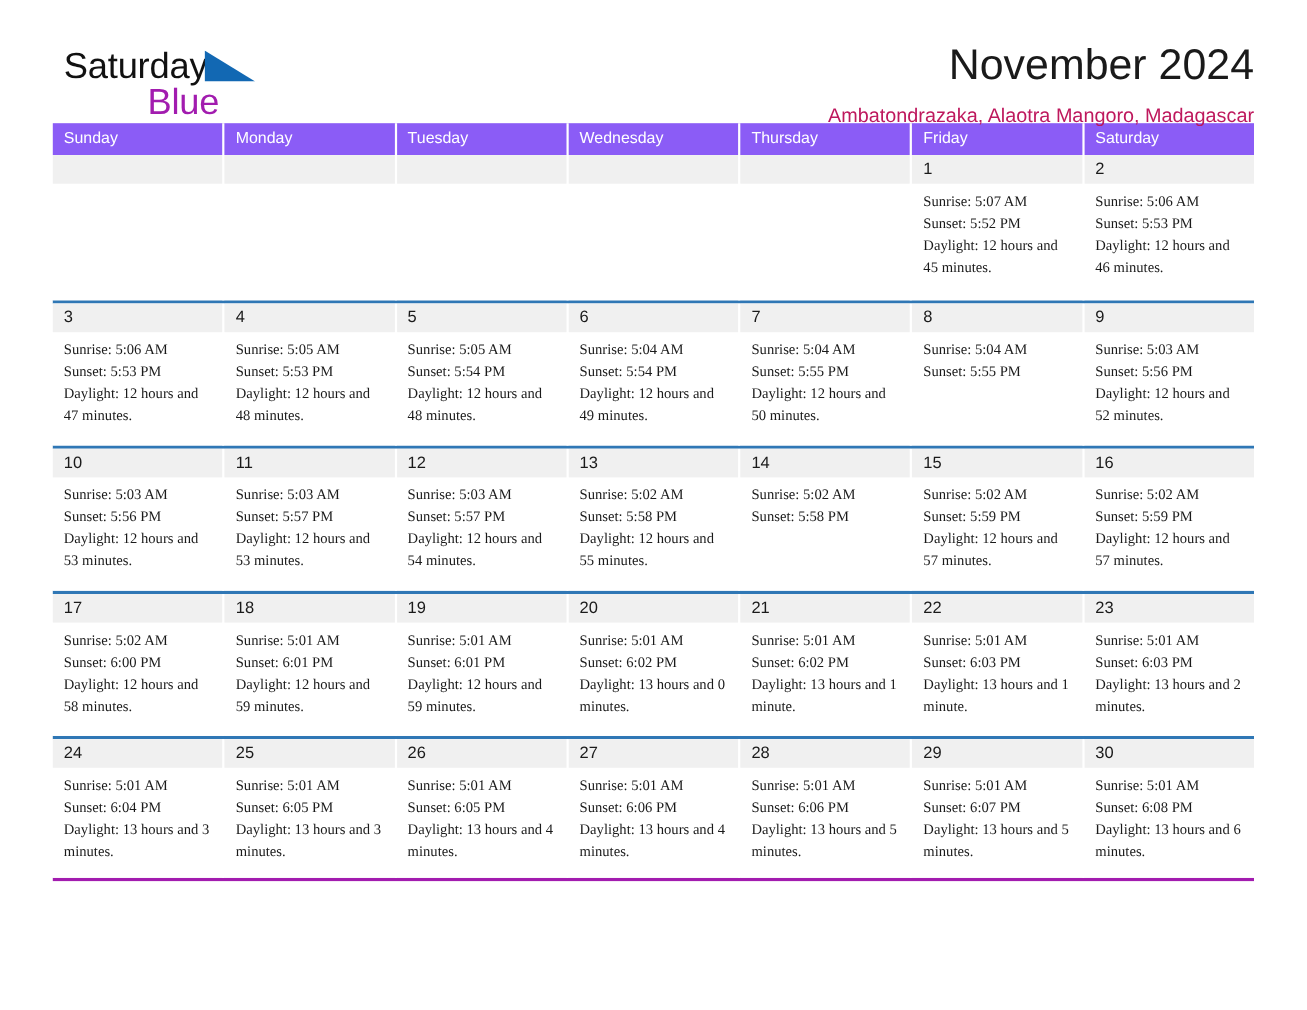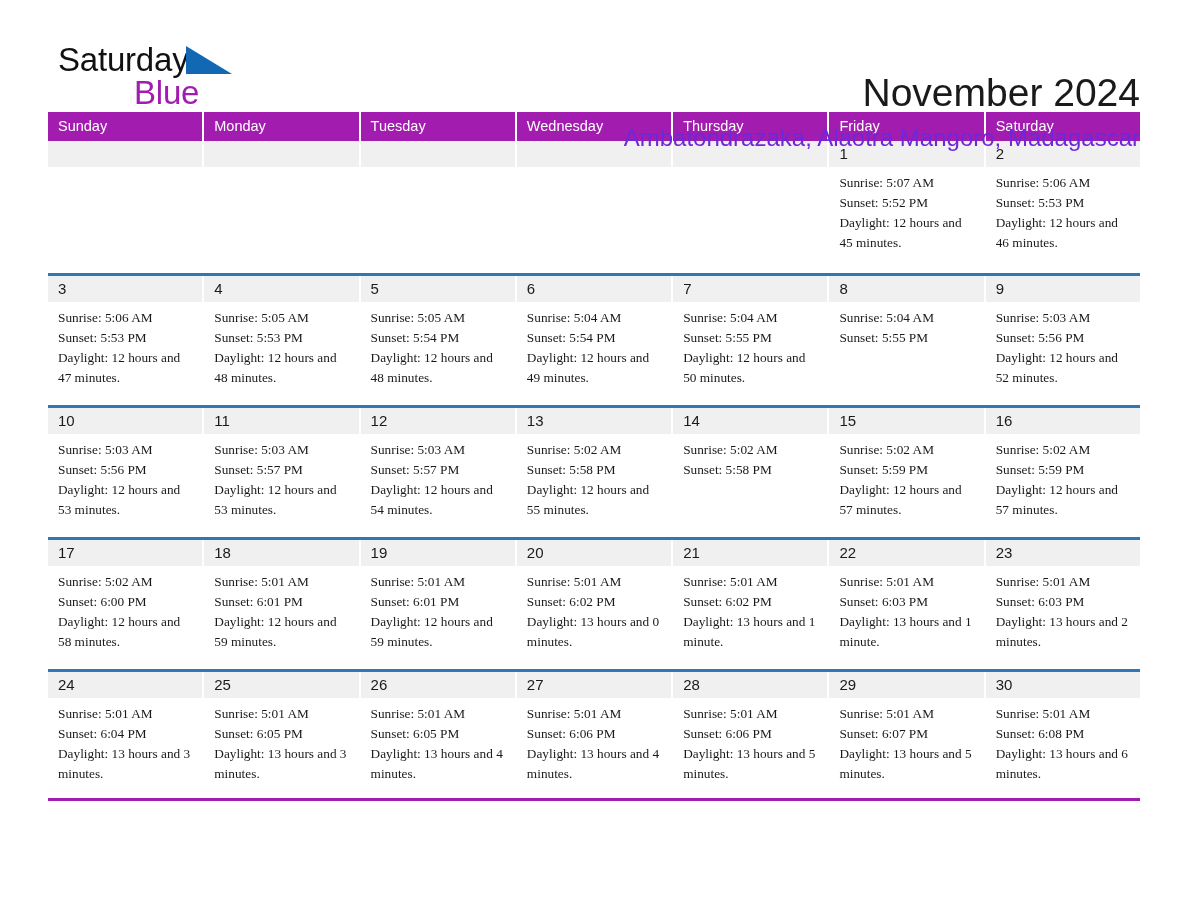--- a/index.html
+++ b/index.html
@@ -73,38 +73,37 @@
     top: 36px;
     text-align: right;
     width: 760px;
   }
   .cal-title {
     font-size: 39px;
     font-weight: normal;
     color: #1a1a1a;
     line-height: 48px;
     white-space: nowrap;
-    margin-top: 33px;
   }
   .cal-location {
-    font-size: 24px;
-    color: #6d28d9;
+    font-size: 18px;
+    color: #be185d;
     line-height: 30px;
     margin-top: 6px;
     white-space: nowrap;
   }
 
   
   .calendar {
     width: 1092px;
     margin: 0 auto;
   }
   .weekdays {
     display: flex;
-    background: #a21caf;
+    background: #8b5cf6;
     height: 29px;
   }
   .weekday {
     flex: 1 1 0;
     color: #ffffff;
     font-size: 14.5px;
     line-height: 29px;
     padding-left: 10px;
     box-sizing: border-box;
     border-right: 2px solid #ffffff;

